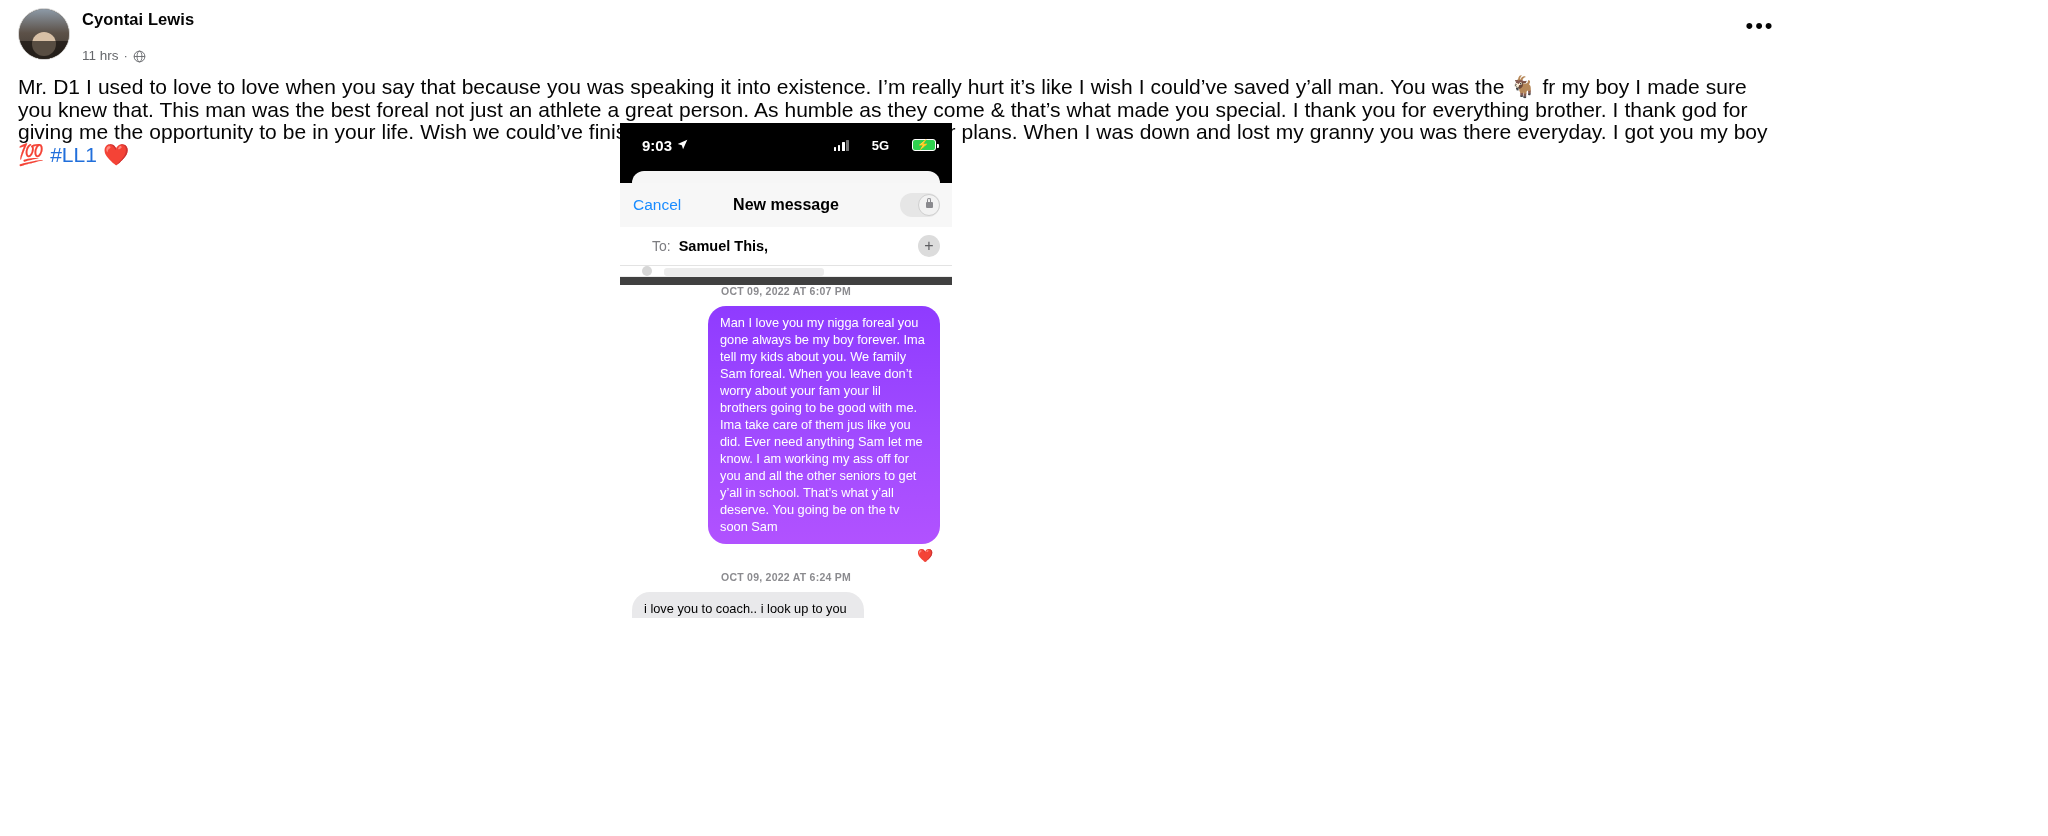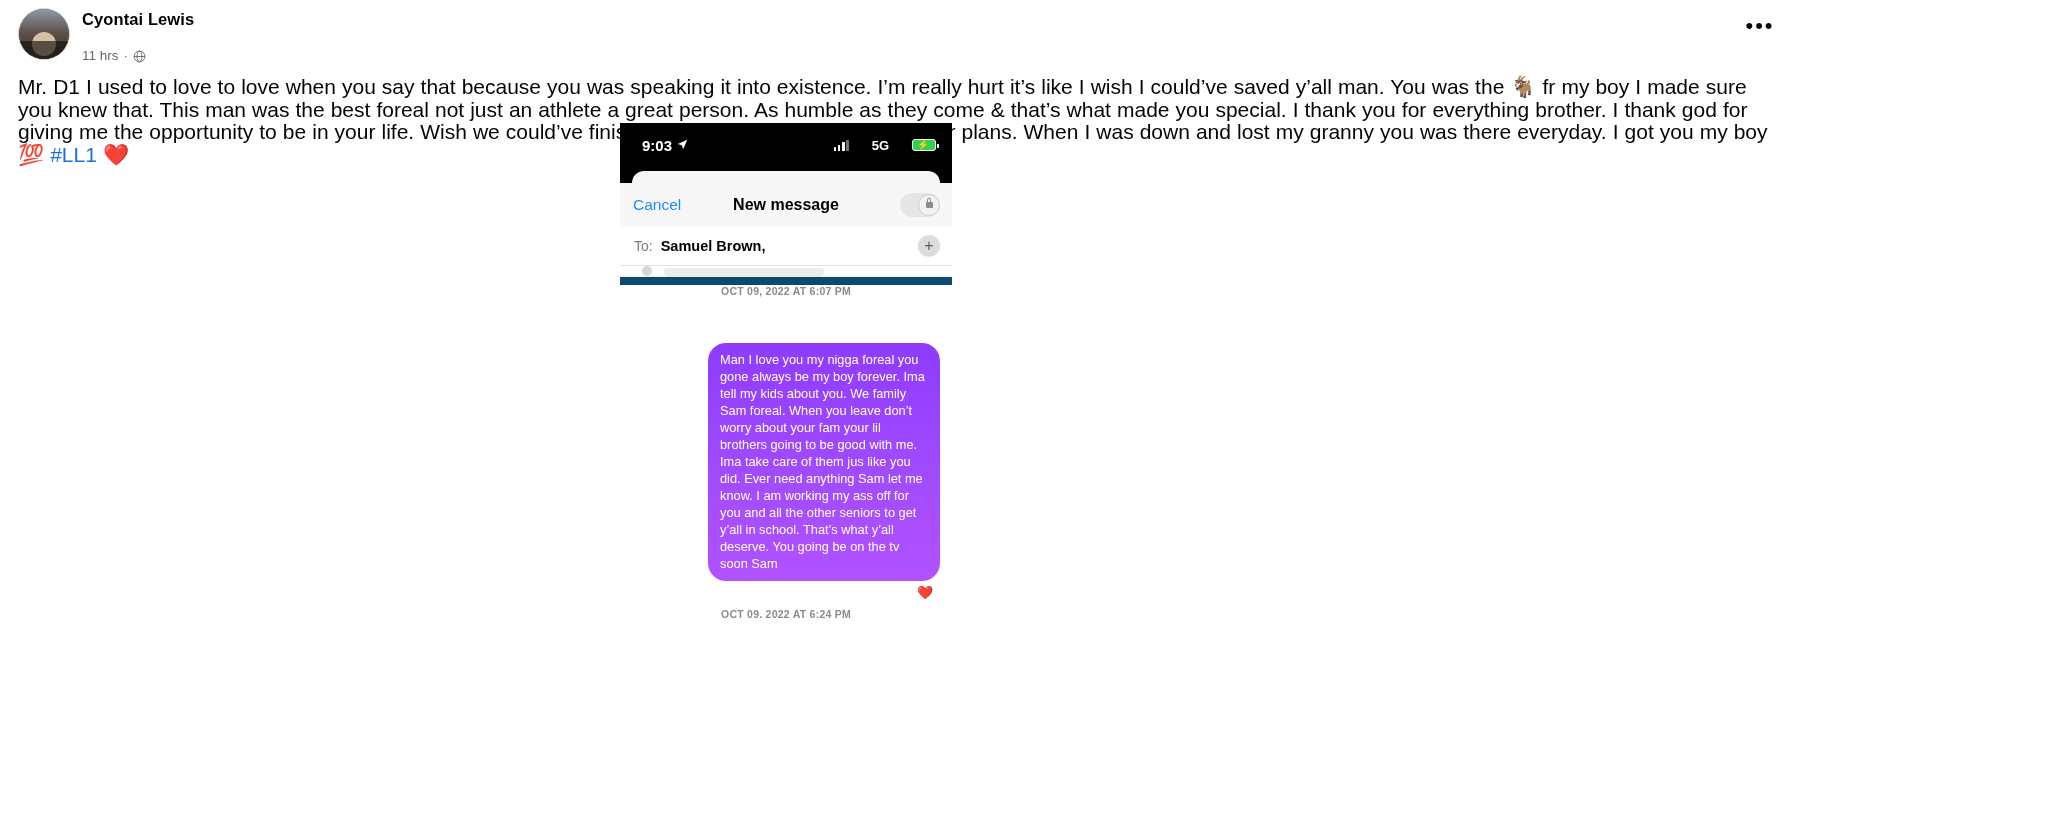--- a/index.html
+++ b/index.html
@@ -200,21 +200,21 @@
     position: absolute;
     left: 12px;
     right: 12px;
     top: 4px;
     height: 24px;
     background: #f6f6f6;
     border-radius: 12px 12px 0 0;
   }
   .msg-app {
     position: relative;
-    background: #0c4a6e;
+    background: #404040;
     height: 437px;
   }
   .nav-bar {
     position: relative;
     height: 44px;
     display: flex;
     align-items: center;
     justify-content: center;
     background: #f7f7f7;
   }
@@ -281,20 +281,21 @@
     align-items: center;
     height: 38px;
     padding: 0 12px 0 14px;
     border-bottom: 1px solid #e3e3e3;
     background: #ffffff;
   }
   .to-label {
     color: #7c7c80;
     font-size: 14px;
     margin-right: 8px;
+    margin-left: 18px;
   }
   .to-value {
     font-size: 14.5px;
     font-weight: bold;
     color: #000000;
     flex: 1;
   }
   .plus-btn {
     width: 22px;
     height: 22px;
@@ -348,21 +349,20 @@
   .bubble-row { display: flex; }
   .bubble-row.out { justify-content: flex-end; }
   .bubble-row.in { justify-content: flex-start; }
   .bubble {
     max-width: 232px;
     border-radius: 18px;
     padding: 8px 12px 9px;
     font-size: 12.8px;
     line-height: 17px;
     box-sizing: border-box;
-    margin-top: 37px;
   }
   .bubble.out {
     background: linear-gradient(180deg, #8f3bff 0%, #a14bff 55%, #b152ff 100%);
     color: #ffffff;
   }
   .bubble.in {
     background: #e9e9eb;
     color: #000000;
   }
   .reaction-heart {
@@ -450,21 +450,21 @@
         <div class="nav-title">New message</div>
         <div class="lock-pill">
           <div class="lock-knob">
             <span class="lock-glyph"></span>
           </div>
         </div>
       </div>
 
       <div class="to-row">
         <span class="to-label">To:</span>
-        <span class="to-value">Samuel Brown,</span>
+        <span class="to-value">Samuel This,</span>
         <span class="plus-btn">+</span>
       </div>
 
       <div class="partial-row">
         <span class="ghost"></span>
         <span class="ghost2"></span>
       </div>
 
       <div class="thread">
 

